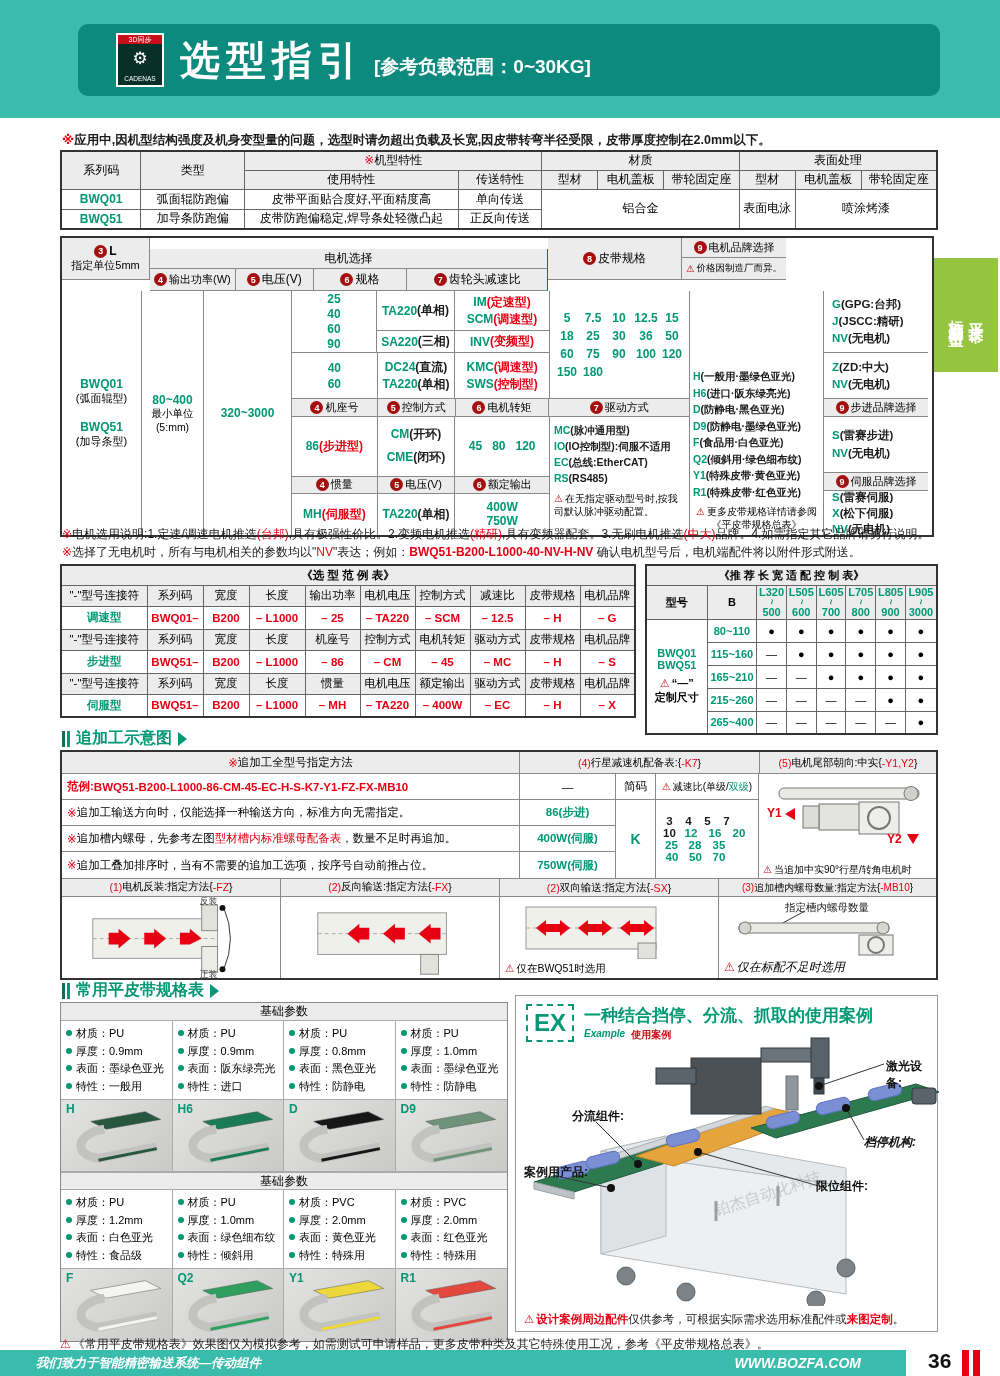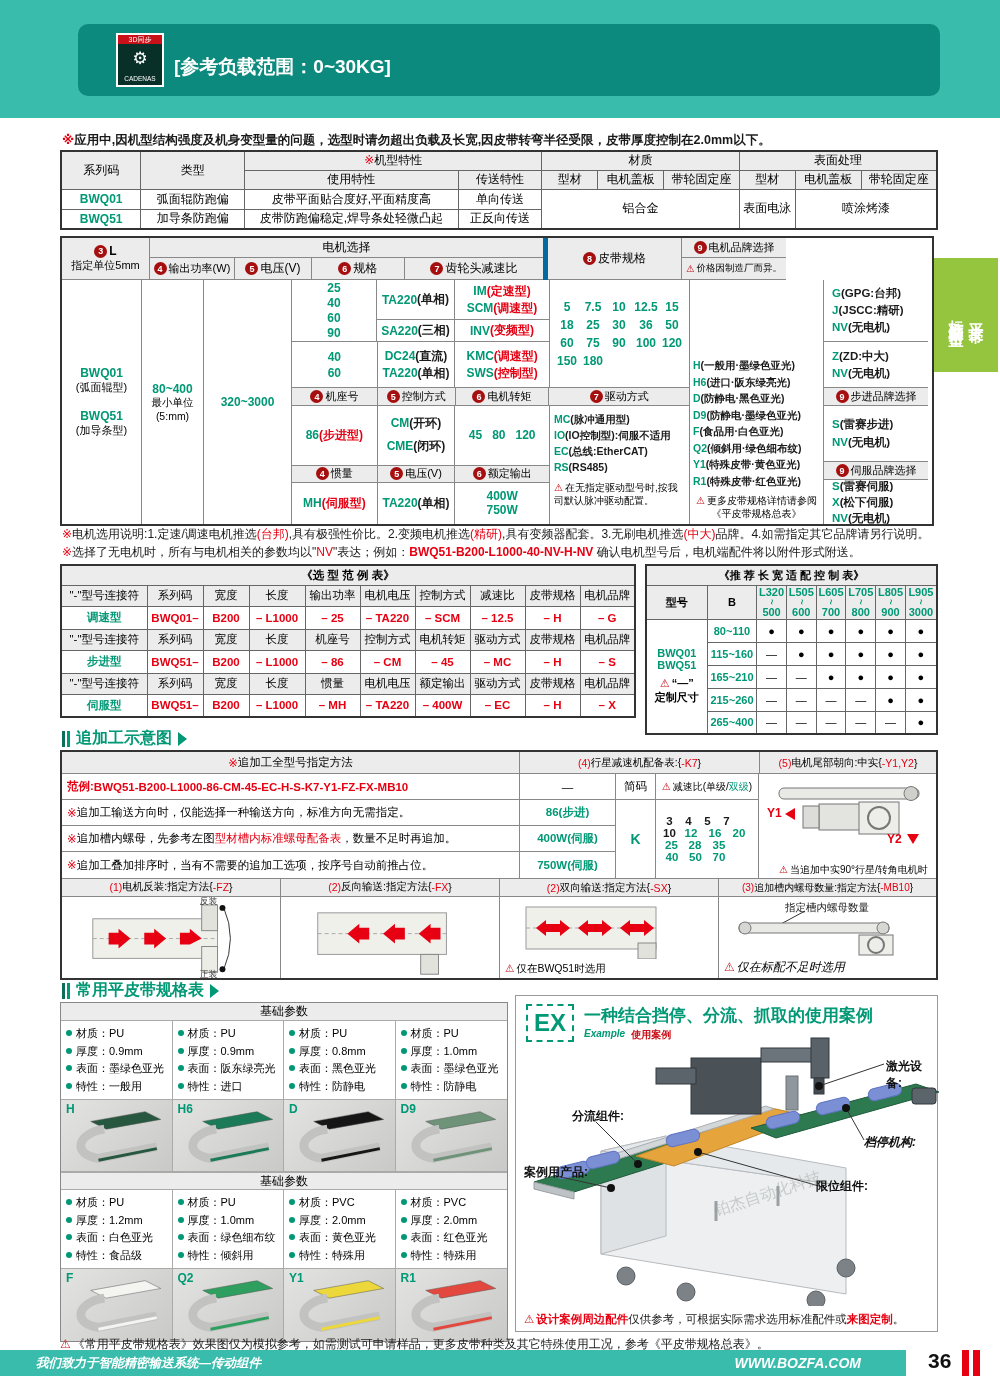--- a/index.html
+++ b/index.html
@@ -83,20 +83,21 @@
 
 <div class="page">
 
   <div class="abs topband"></div>
   <div class="abs banner">
     <div class="logo-box">
       <span class="logo-top">3D同步</span>
       <span class="logo-gear">⚙</span>
       <span class="logo-bottom">CADENAS</span>
     </div>
+    <span class="banner-title">选型指引</span>
     <span class="banner-sub">[参考负载范围：0~30KG]</span>
   </div>
 
   <div class="abs side-tab">
     <span>标准精密型</span>
     <span>平皮带</span>
   </div>
 
   <div class="abs" style="top:132px;left:62px;font-size:12.5px;font-weight:600;">
     <span class="r">※</span><span class="k">应用中,因机型结构强度及机身变型量的问题，选型时请勿超出负载及长宽,因皮带转弯半径受限，皮带厚度控制在2.0mm以下。</span>
@@ -139,21 +140,21 @@
   </tbody>
     </table>
 
   <div class="mt abs" style="top:236px;left:60px;">
 
     <div class="row">
       <div class="c hd bb col" style="width:88px;height:42px;justify-content:center;">
         <div><span class="cn">3</span><span class="b">L</span></div>
         <div style="font-size:11px;">指定单位5mm</div>
       </div>
-      <div class="col" style="width:398px;border-right:5px solid #0369a1;">
+      <div class="col" style="width:398px;border-right:1px solid #0369a1;margin-top:11px;">
         <div class="c hd bb" style="height:20px;border-right:none;">电机选择</div>
         <div class="row" style="height:22px;">
           <div class="c hd bb" style="width:86px;font-size:11px;">
               <span class="cn">4</span>
               <span>输出功率(W)</span>
             </div>
           <div class="c hd bb" style="width:78px;">
               <span class="cn">5</span>
               <span>电压(V)</span>
             </div>
@@ -662,21 +663,21 @@
           <circle cx="152" cy="19.5" r="7" fill="#cfcfcc" stroke="#777"></circle>
           <rect x="60" y="30" width="56" height="26" fill="#E3E3E0" stroke="#777"></rect>
           <rect x="100" y="28" width="40" height="32" fill="#EDEDEA" stroke="#777"></rect>
           <circle cx="120" cy="44" r="11" fill="none" stroke="#777" stroke-width="2"></circle>
           <rect x="44" y="32" width="16" height="22" fill="#DCDCD9" stroke="#777"></rect>
         </svg>
         <span class="abs r b" style="top:32px;left:8px;font-size:12px;">Y1</span>
         <span class="abs arrow-l" style="top:34px;left:26px;"></span>
         <span class="abs r b" style="top:58px;left:128px;font-size:12px;">Y2</span>
         <span class="abs arrow-d" style="top:60px;left:148px;"></span>
-        <div class="abs" style="bottom:1px;left:20px;font-size:10px;"><span class="warn-ic">⚠</span><span>当追加中实90°行星/转角电机时</span></div>
+        <div class="abs" style="bottom:1px;left:4px;font-size:10px;"><span class="warn-ic">⚠</span><span>当追加中实90°行星/转角电机时</span></div>
       </div>
     </div>
 
     <div class="row" style="height:100px;border-top:1px solid #888;">
       <div class="col cell" style="width:219px;">
         <div class="c strip bb" style="height:18px;border-right:none;font-size:10.5px;">
             <span class="r">(1)</span>
             <span>电机反装:指定方法{</span>
             <span class="r">-FZ</span>
             <span>}</span>

